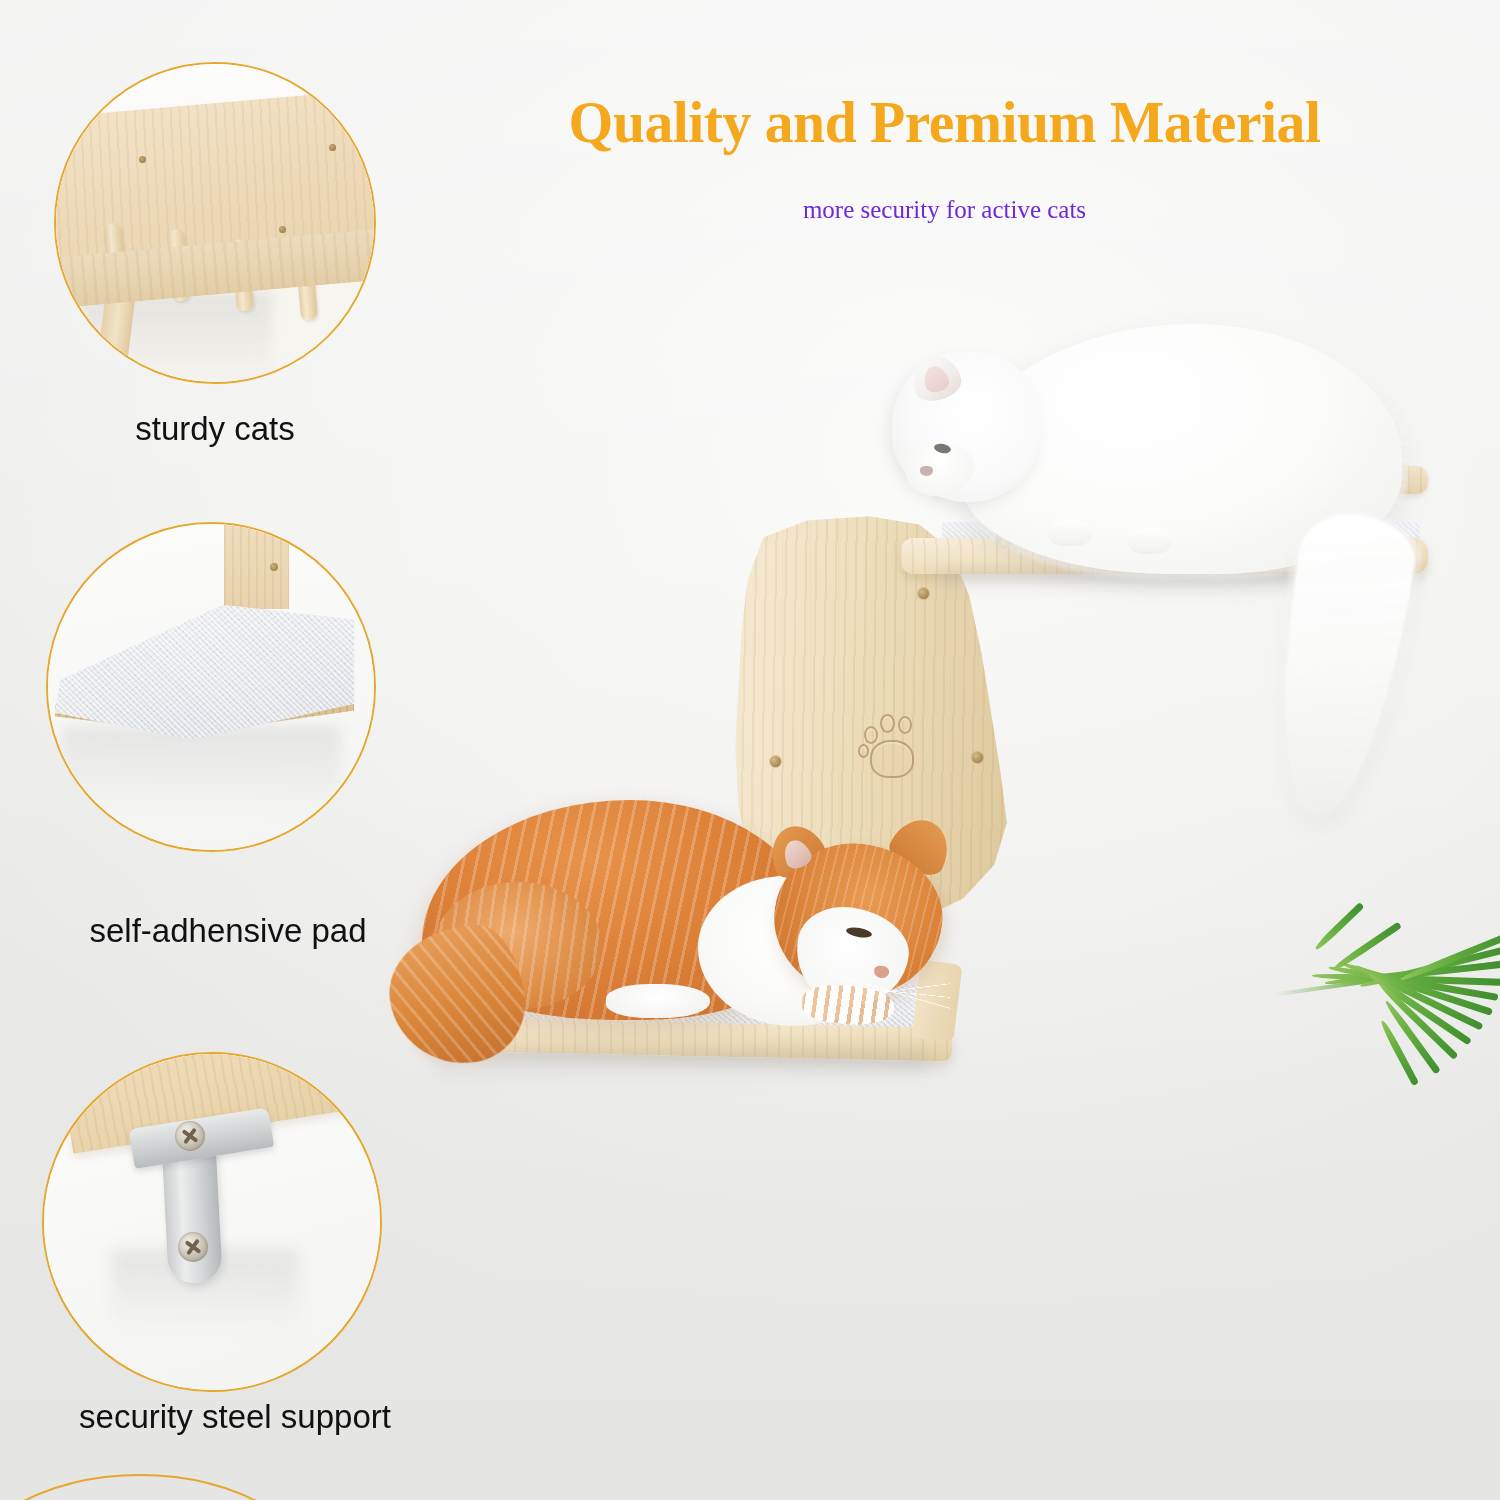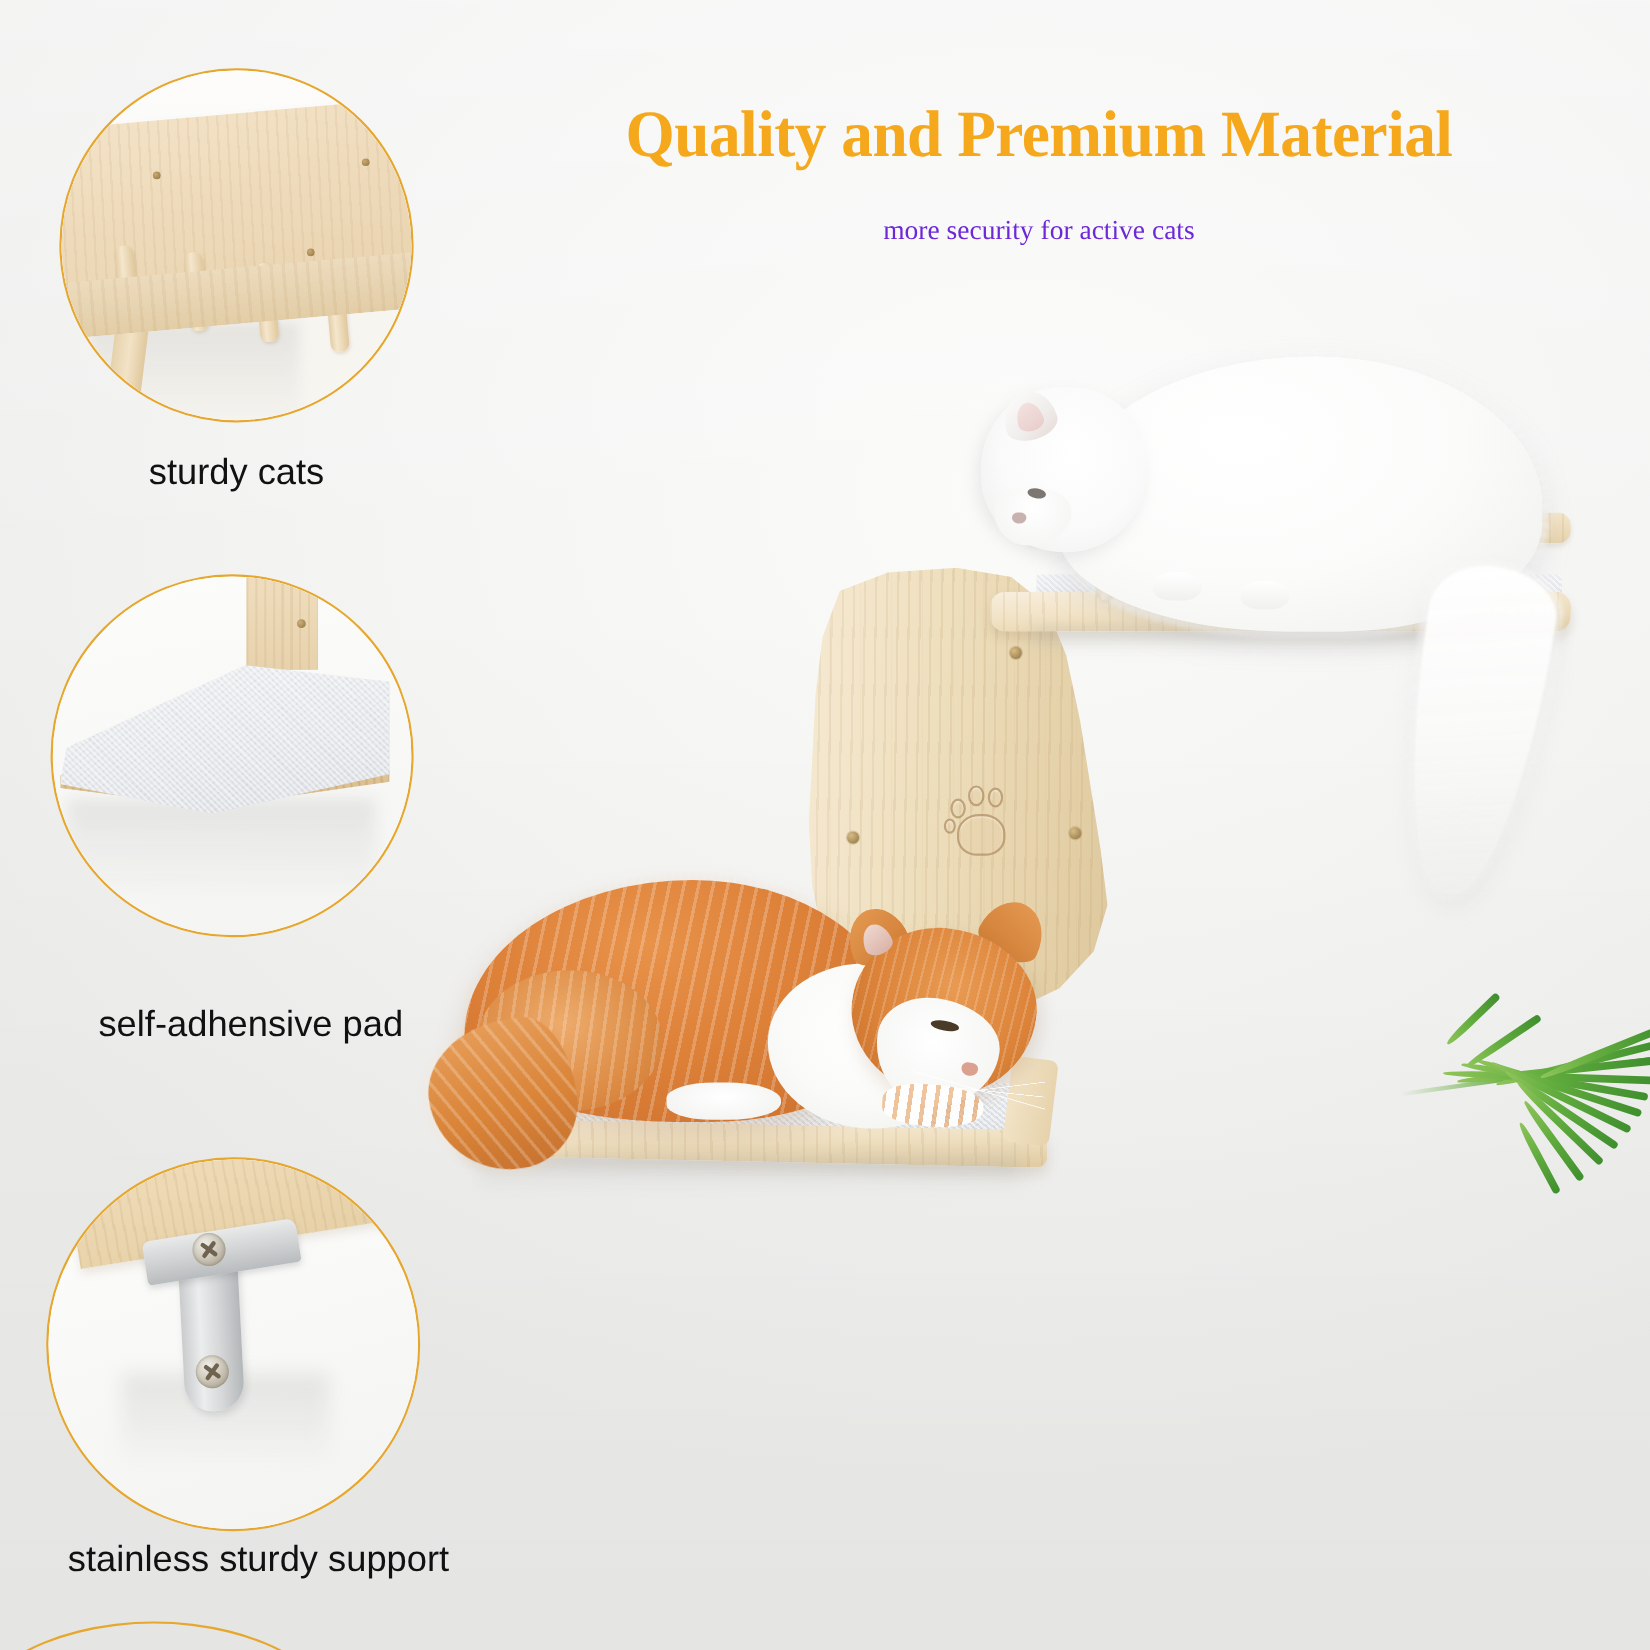--- a/index.html
+++ b/index.html
@@ -663,16 +663,16 @@
     <div class="photo">
       <div class="c3-bg"></div>
       <div class="c3-shadow"></div>
       <div class="c3-board"></div>
       <div class="c3-bracket-v"></div>
       <div class="c3-bracket-h"></div>
       <div class="phscrew" style="left:39%; top:20%;"></div>
       <div class="phscrew" style="left:40%; top:53%;"></div>
     </div>
   </div>
-  <div class="cap">stainless sturdy support</div>
+  <div class="cap">security steel support</div>
 </div>
 
 <div class="c4-arc"></div>
 
 </body></html>

